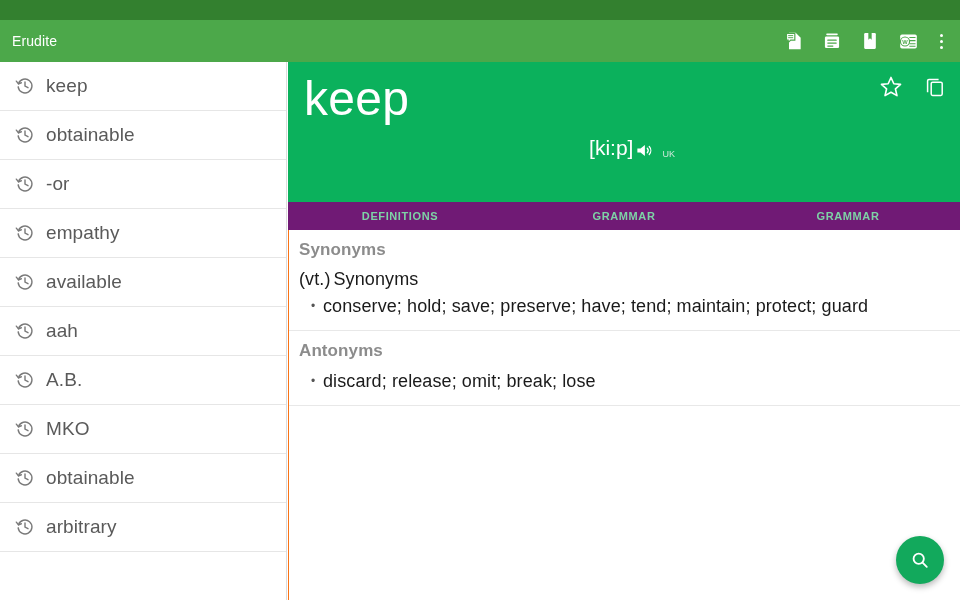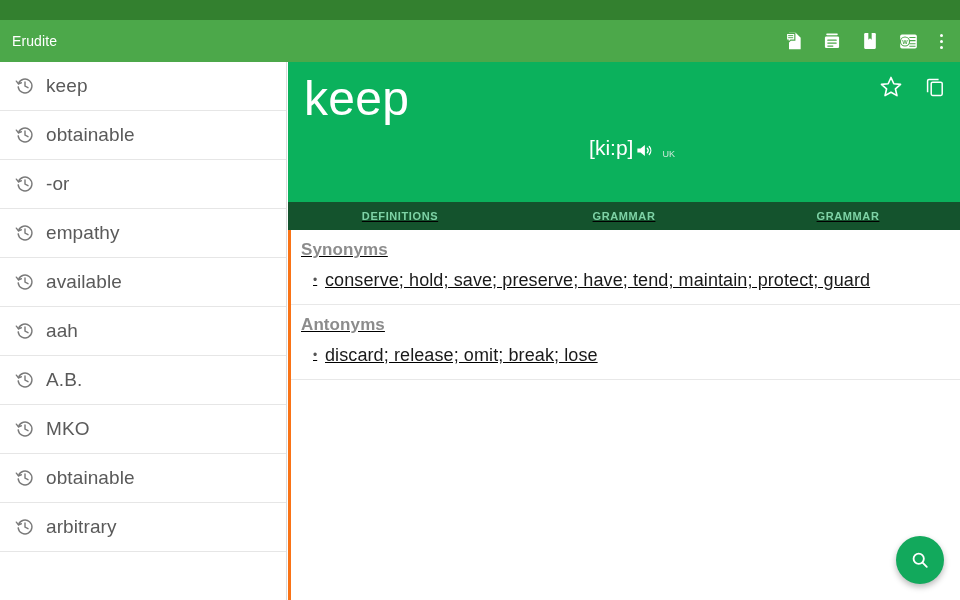--- a/index.html
+++ b/index.html
@@ -130,23 +130,22 @@
   .header-btn {
     width: 34px; height: 34px;
     display: flex; align-items: center; justify-content: center;
     cursor: pointer;
   }
 
   
   .tabs {
     position: relative;
     height: 28px;
-    background: #14532d;
+    background: #701a75;
     display: flex;
-    text-decoration: underline;
   }
   .tab {
     flex: 1;
     display: flex; align-items: center; justify-content: center;
     font-size: 11px;
     font-weight: bold;
     letter-spacing: .6px;
     color: #7ed3a6;
     cursor: pointer;
     position: relative;
@@ -159,23 +158,22 @@
     left: 0; right: 0; bottom: 0;
     height: 3px;
     background: #ffffff;
   }
 
   
   .content {
     position: relative;
     height: 370px;
     background: #ffffff;
-    border-left: 3px solid #f97316;
+    border-left: 1px solid #f97316;
     overflow: hidden;
-    text-decoration: underline;
   }
   .section-head {
     color: #8c8c8c;
     font-size: 17px;
     font-weight: bold;
     padding: 10px 0 4px 10px;
     letter-spacing: .1px;
   }
   .sense {
     padding: 2px 0 0 10px;
@@ -428,20 +426,23 @@
     <div class="tabs">
       <div class="tab">DEFINITIONS</div>
       <div class="tab">GRAMMAR</div>
       <div class="tab">GRAMMAR</div>
     </div>
 
     <div class="content">
 
       <div class="section-head">Synonyms</div>
       <div class="sense">
+        <div class="sense-title">
+          <span class="pos">(vt.)</span><span>Synonyms</span>
+        </div>
         <div class="bullet-row">
           <span class="bullet-mark">•</span>
           <span class="bullet-text">conserve; hold; save; preserve; have; tend; maintain; protect; guard</span>
         </div>
       </div>
 
       <div class="sep"></div>
 
       <div class="section-head">Antonyms</div>
       <div class="sense">

